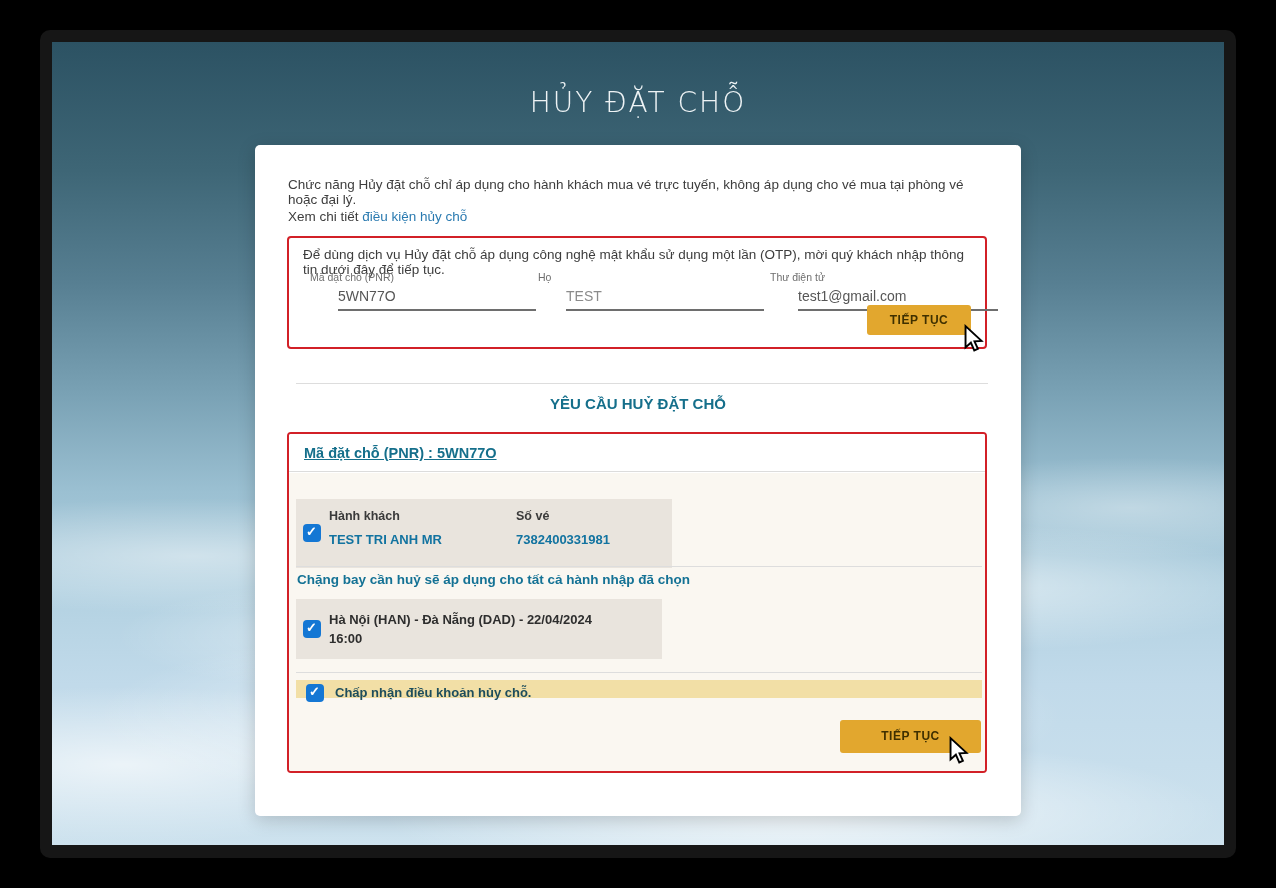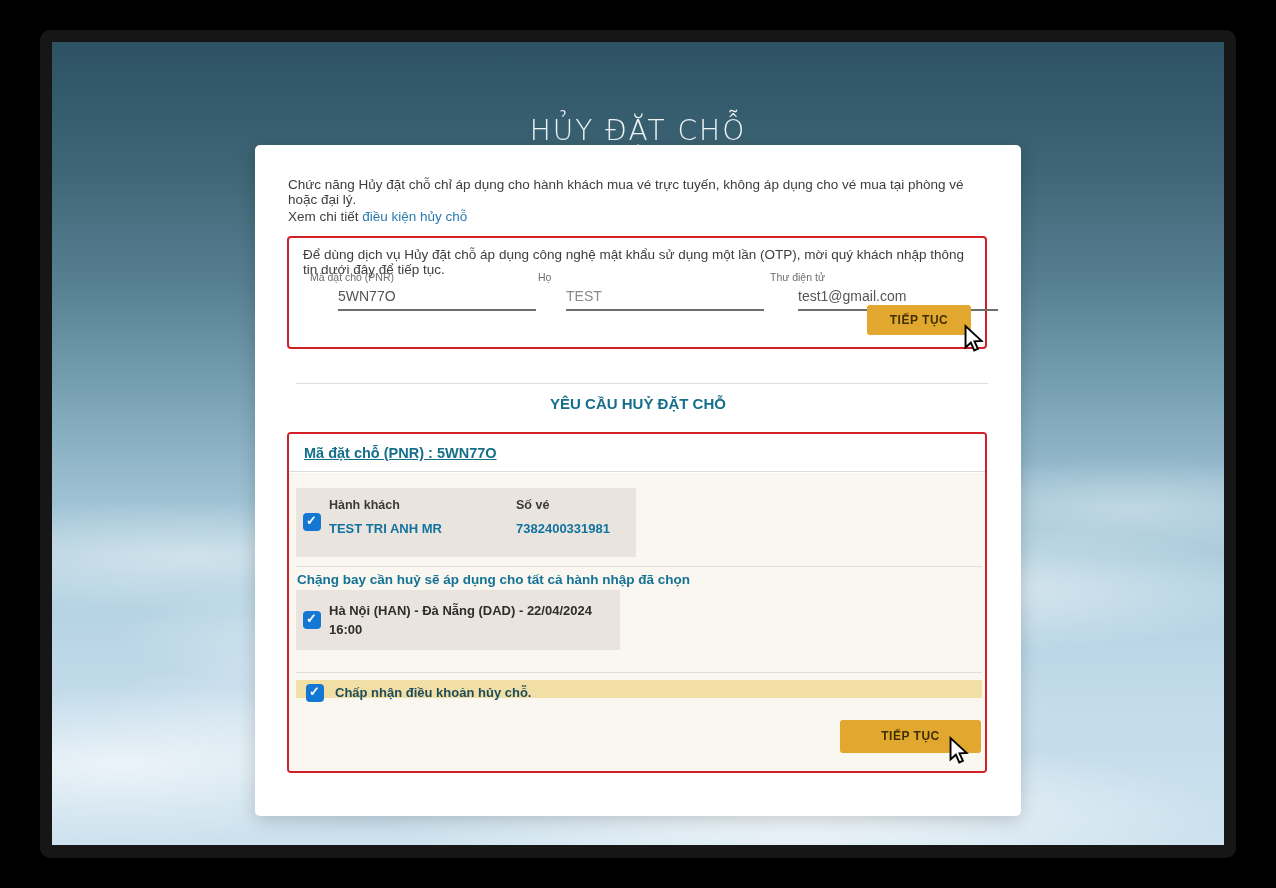--- a/index.html
+++ b/index.html
@@ -18,21 +18,21 @@
       radial-gradient(30% 9% at 92% 58%, rgba(255,255,255,0.35), transparent 70%),
       radial-gradient(40% 13% at 6% 90%, rgba(255,255,255,0.65), transparent 75%),
       radial-gradient(34% 10% at 30% 74%, rgba(255,255,255,0.5), transparent 72%),
       radial-gradient(46% 12% at 64% 96%, rgba(255,255,255,0.75), transparent 78%),
       linear-gradient(180deg,#2c5263 0%,#3e6676 16%,#577f92 30%,#7aa2b5 44%,
                       #9bc0d2 56%,#b2d1e1 68%,#c1daea 80%,#cde2ee 100%);
   }
 
   .page-title { position:absolute; top:44px; left:0; width:100%; text-align:center;
     color:#eef3f5; font-size:28px; font-weight:300; letter-spacing:2px;
-    font-family:"DejaVu Sans", sans-serif;margin-top:28px; }
+    font-family:"DejaVu Sans", sans-serif; }
 
   .card { position:absolute; left:203px; top:103px; width:766px; height:671px;
     background:#fff; border-radius:5px; box-shadow:0 4px 18px rgba(0,0,0,0.18); }
 
   .intro1 { position:absolute; left:33px; top:32px; width:706px;
     font-size:13.5px; color:#3d3d3d; }
   .intro2 { position:absolute; left:33px; top:64px; font-size:13.5px; color:#3d3d3d; }
   .link { color:#2a7ab0; cursor:pointer; }
 
   .red-box { position:absolute; border:2px solid #d22027; border-radius:4px;
@@ -64,34 +64,34 @@
 
   .box2 { left:32px; top:287px; width:700px; height:341px; overflow:hidden; }
   .box2-header { position:absolute; left:0; top:0; width:100%; height:38px;
     background:#fff; border-bottom:1px solid #dcdcdc; }
   .box2-header span { display:inline-block; margin:11px 0 0 15px; font-size:14.5px;
     font-weight:bold; color:#156f8b;text-decoration:underline; }
   .box2-body { position:absolute; left:0; top:39px; width:100%; bottom:0;
     background:#faf7f1; }
 
   .beige-box { position:absolute; background:#e9e4dd; }
-  .pax-box { left:7px; top:15px; width:340px; height:69px; }
+  .pax-box { left:7px; top:26px; width:376px; height:69px; }
   .pax-col-label { position:absolute; font-size:12.5px; font-weight:bold; color:#3a3a3a; }
   .pax-col-value { position:absolute; font-size:13px; font-weight:bold; color:#1273a0; }
 
   .checkbox { position:absolute; width:18px; height:18px; border-radius:4px;
     background:#1477d4; cursor:pointer; }
   .checkbox::after { content:"✓"; position:absolute; left:3px; top:0px;
     color:#fff; font-size:13px; font-weight:bold; }
 
   .div-line { position:absolute; left:7px; width:686px; height:1px; background:#ddd; }
   .seg-heading { position:absolute; left:8px; top:99px; font-size:13.5px;
     font-weight:bold; color:#147295; }
 
-  .flight-box { left:7px; top:117px; width:324px; height:60px;padding-left:44px; }
+  .flight-box { left:7px; top:126px; width:366px; height:60px;padding-left:44px; }
   .flight-text { position:absolute; left:33px; top:11px; font-size:13px;
     font-weight:bold; color:#2e2e2e; line-height:19px; }
 
   .terms-bar { position:absolute; left:7px; top:207px; width:686px; height:18px;
     background:#f2dfa6; }
   .terms-label { position:absolute; left:39px; top:5px; font-size:13px;
     font-weight:bold; color:#1d4d5c; }
 
   .btn2 { left:551px; top:247px; width:141px; height:33px; line-height:33px; }
 

